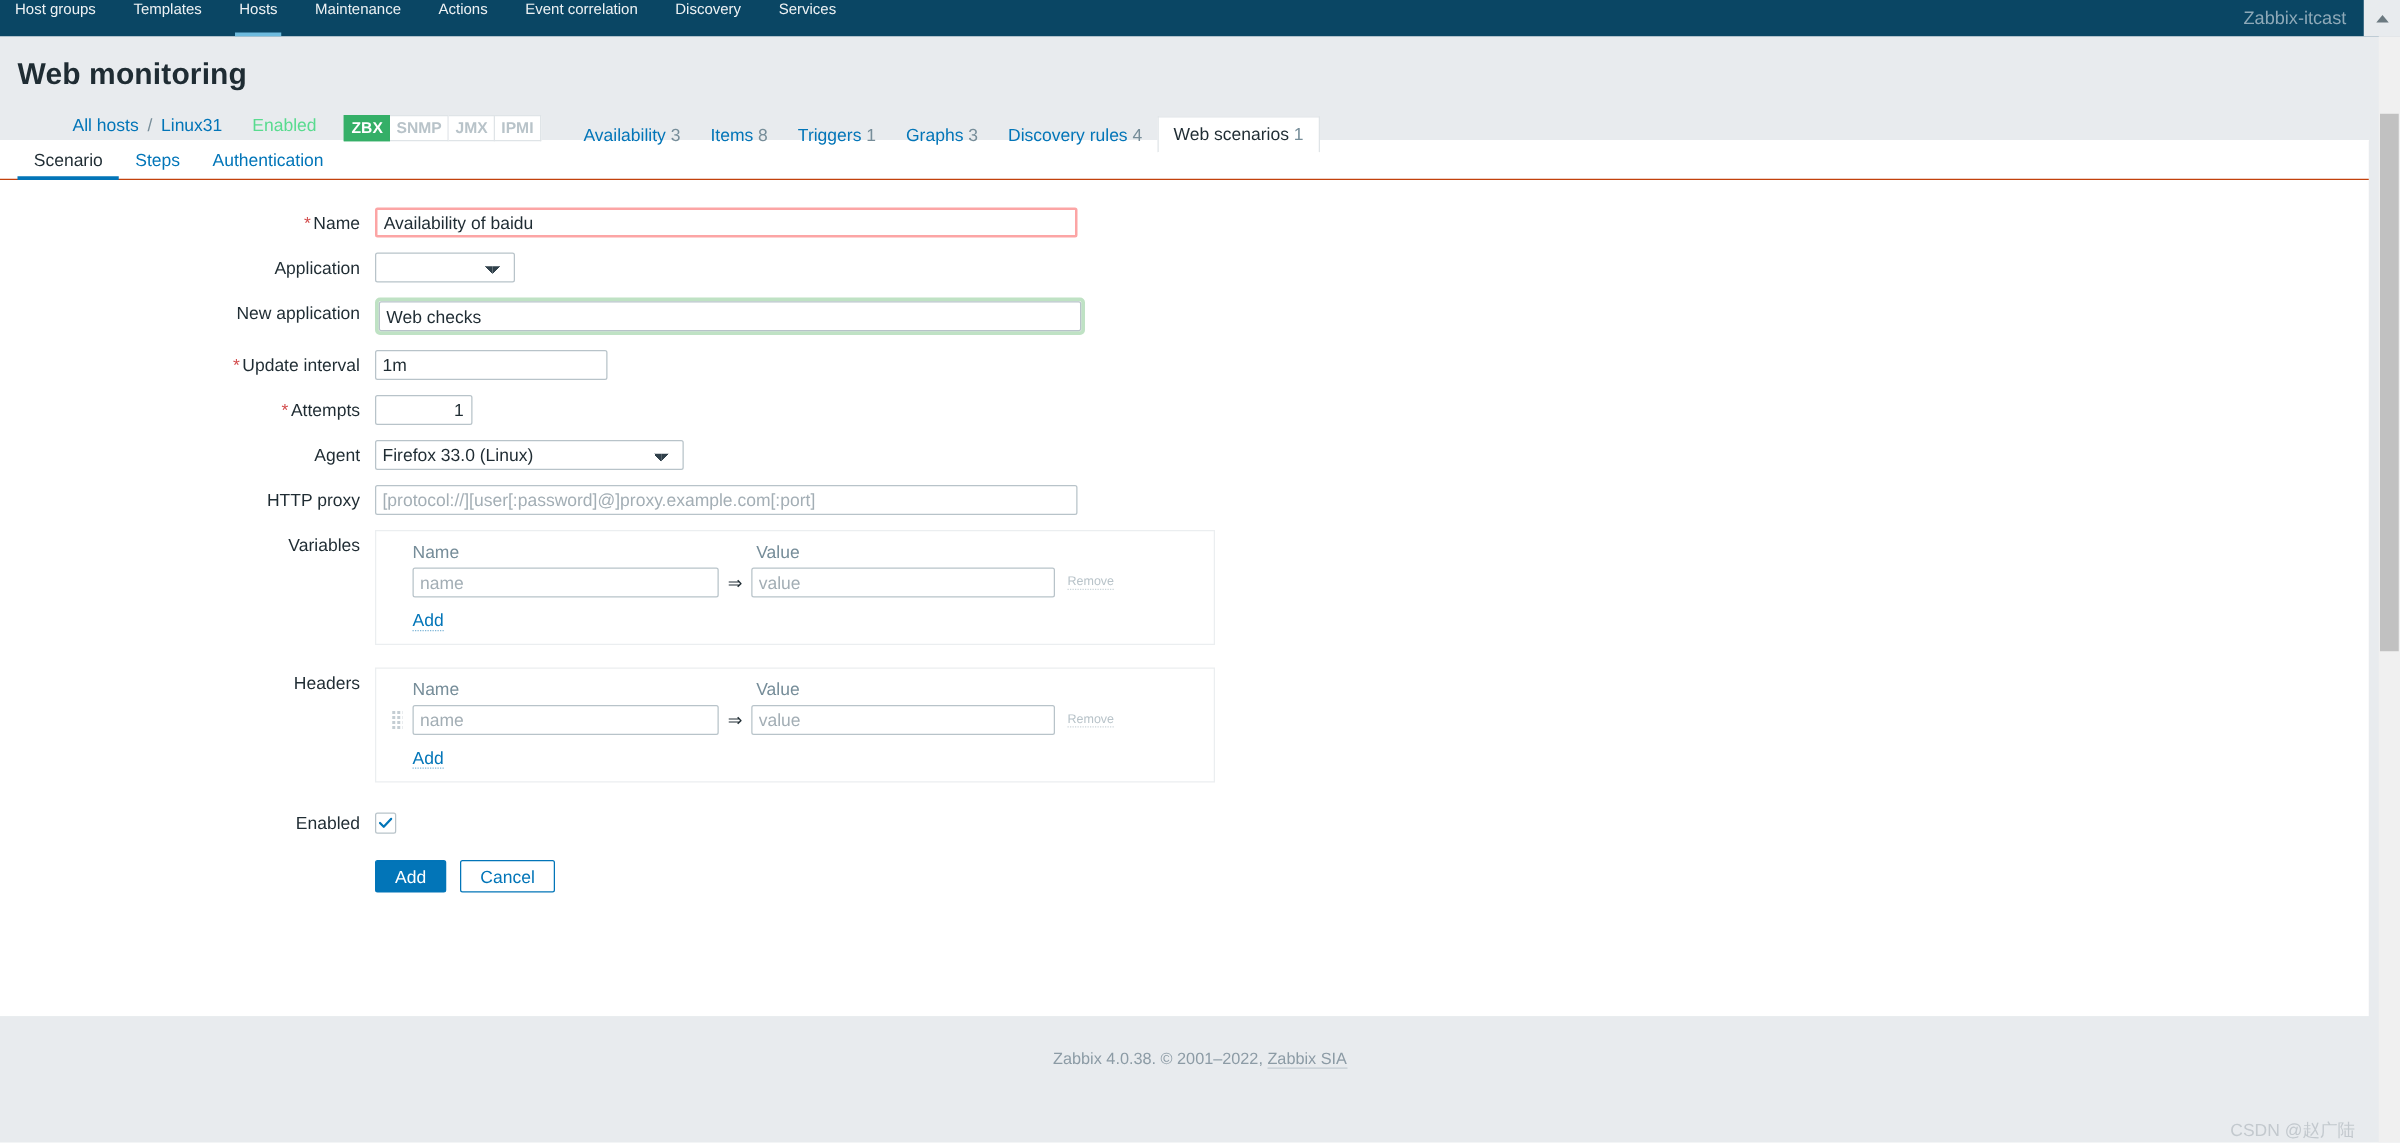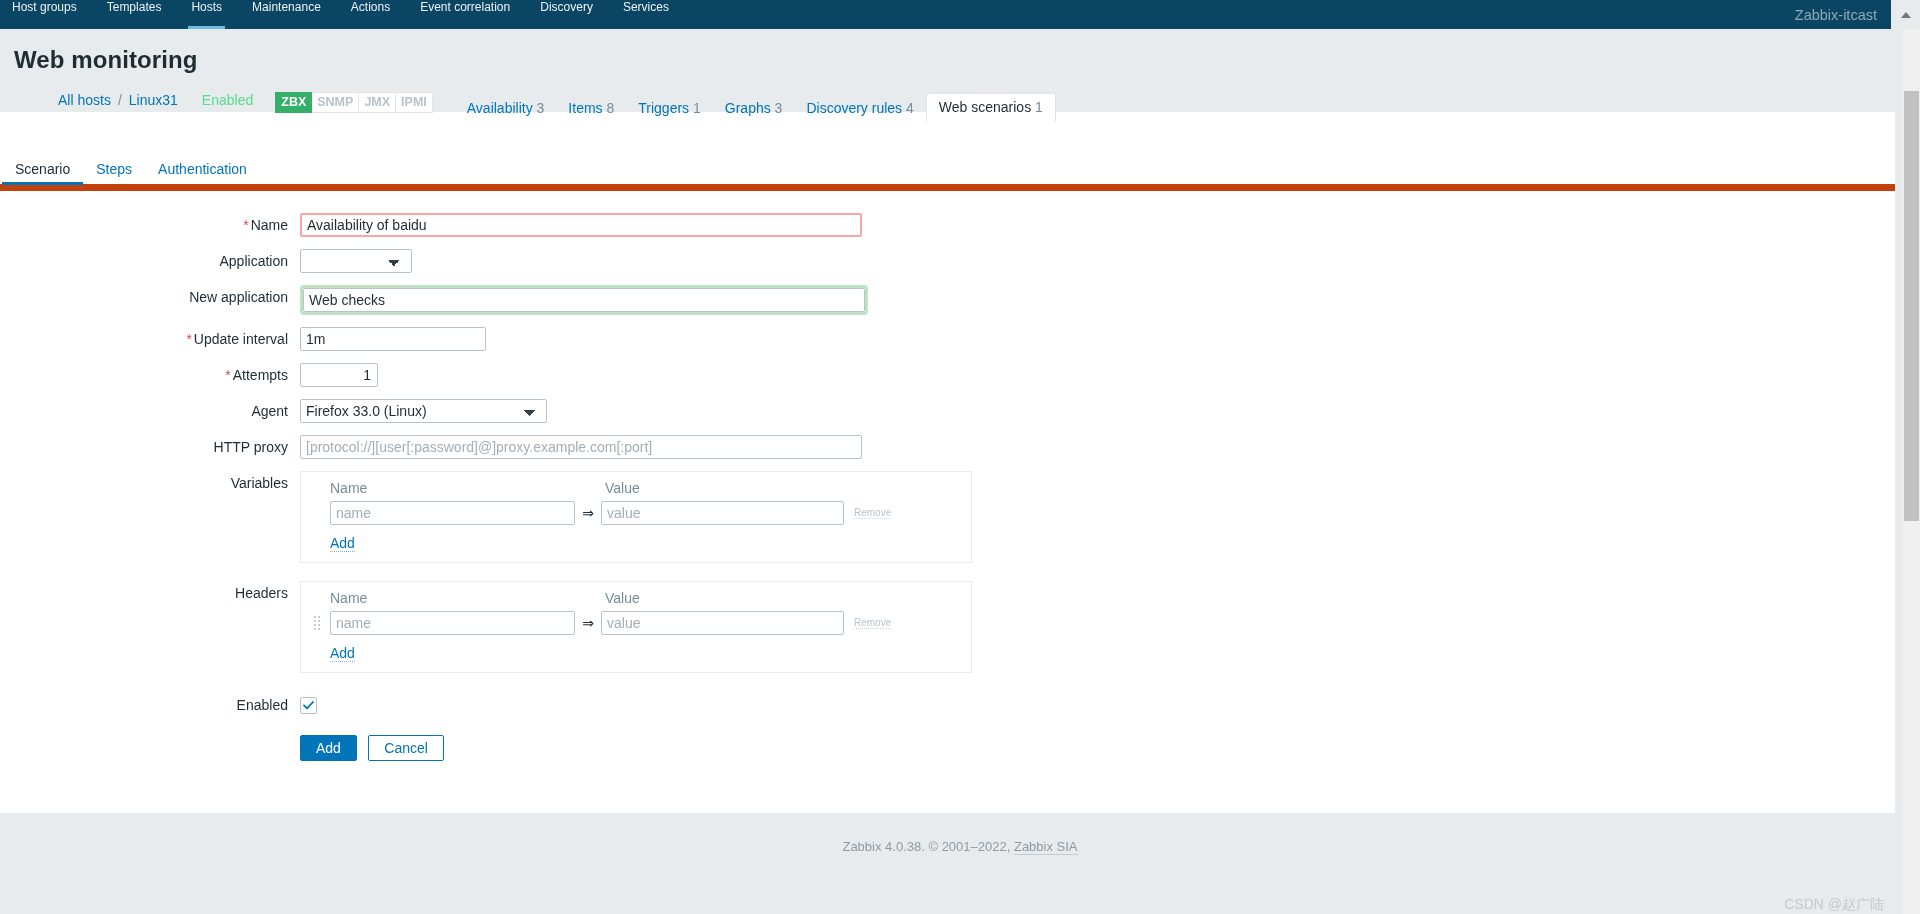--- a/index.html
+++ b/index.html
@@ -163,25 +163,24 @@
 
   
   .panel {
     background: #ffffff;
     margin: 0 25px 0 0;
     min-height: 700px;
     border-top: 1px solid #ffffff;
   }
   .form-tabs {
     display: flex;
-    border-bottom: 7px solid #c2410c;
-    padding-left: 2px;
+    border-bottom: 1px solid #c2410c;
+    padding-left: 14px;
     height: 30px;
     align-items: stretch;
-    margin-top: 41px;
   }
   .form-tab {
     font-size: 14px;
     color: #0275b8;
     padding: 0 13px;
     display: flex;
     align-items: center;
     cursor: pointer;
     position: relative;
   }

